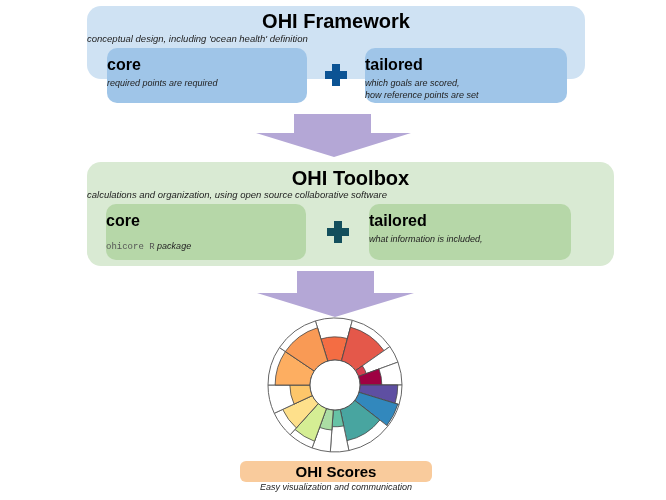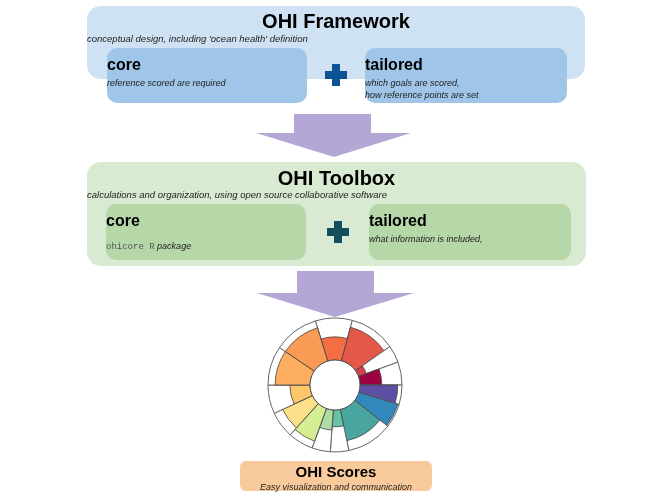--- a/index.html
+++ b/index.html
@@ -1,46 +1,46 @@
 <!DOCTYPE html>
 <html><head>
 <meta charset="utf-8">
 <style>
   html, body { margin:0; padding:0; background:#ffffff; }
   body { width:666px; height:500px; position:relative; overflow:hidden; font-family:"Liberation Sans", sans-serif; color:#000; }
   .panel { position:absolute; border-radius:14px; }
   .fw-outer { left:87px; top:6px; width:498px; height:73px; background:#cfe2f3; }
-  .tb-outer { left:87px; top:162px; width:499px; height:104px; background:#d9ead3; }
+  .tb-outer { left:87px; top:162px; width:499px; height:104px; background:#d9ead3;padding-left:28px; }
   .title { position:absolute; left:0; right:0; text-align:center; font-weight:bold; font-size:20px; line-height:22px; }
   .subtitle { position:absolute; left:0; right:0; font-style:italic; font-size:9.5px; line-height:12px; color:#222; }
   .inner { position:absolute; border-radius:10px; }
   .fw-inner { background:#9fc5e8; top:42px; height:55px; }
   .tb-inner { background:#b6d7a8; top:42px; height:56px; }
   .inner .h { font-weight:bold; font-size:16px; line-height:18px; margin-top:8px; }
   .inner .d { font-style:italic; font-size:9px; line-height:12px; color:#222; margin-top:3px; }
   .mono { font-family:"Liberation Mono", monospace; font-style:normal; color:#555; }
   .plus { position:absolute; width:22px; height:22px; }
   .plus .v { position:absolute; left:7px; top:0; width:8px; height:22px; }
   .plus .hz { position:absolute; left:0; top:7px; width:22px; height:8px; }
   .arrow { position:absolute; }
-  .scores { position:absolute; left:240px; top:461px; width:192px; height:30px; background:#f9cb9c; border-radius:6px; text-align:center; }
+  .scores { position:absolute; left:240px; top:461px; width:192px; height:21px; background:#f9cb9c; border-radius:6px; text-align:center; }
   .scores .h { font-weight:bold; font-size:15px; line-height:16px; margin-top:3px; }
   .scores .d { font-style:italic; font-size:9px; line-height:12px; color:#222; margin-top:1px; }
   svg#flower { position:absolute; left:265px; top:315px; }
 </style>
 </head>
 <body>
 
 <div class="panel fw-outer">
   <div class="title" style="top:4px;">OHI Framework</div>
   <div class="subtitle" style="top:27px;">conceptual design, including 'ocean health' definition</div>
   <div class="inner fw-inner" style="left:20px; width:200px;">
     <div class="h">core</div>
     <div class="d">
-      <div>reference scored are required</div>
+      <div>required points are required</div>
     </div>
   </div>
   <div class="plus" style="left:238px; top:58px;">
     <div class="v" style="background:#0b5394;"></div>
       <div class="hz" style="background:#0b5394;"></div>
   </div>
   <div class="inner fw-inner" style="left:278px; width:202px;">
     <div class="h">tailored</div>
     <div class="d">
       <div>which goals are scored,</div>

